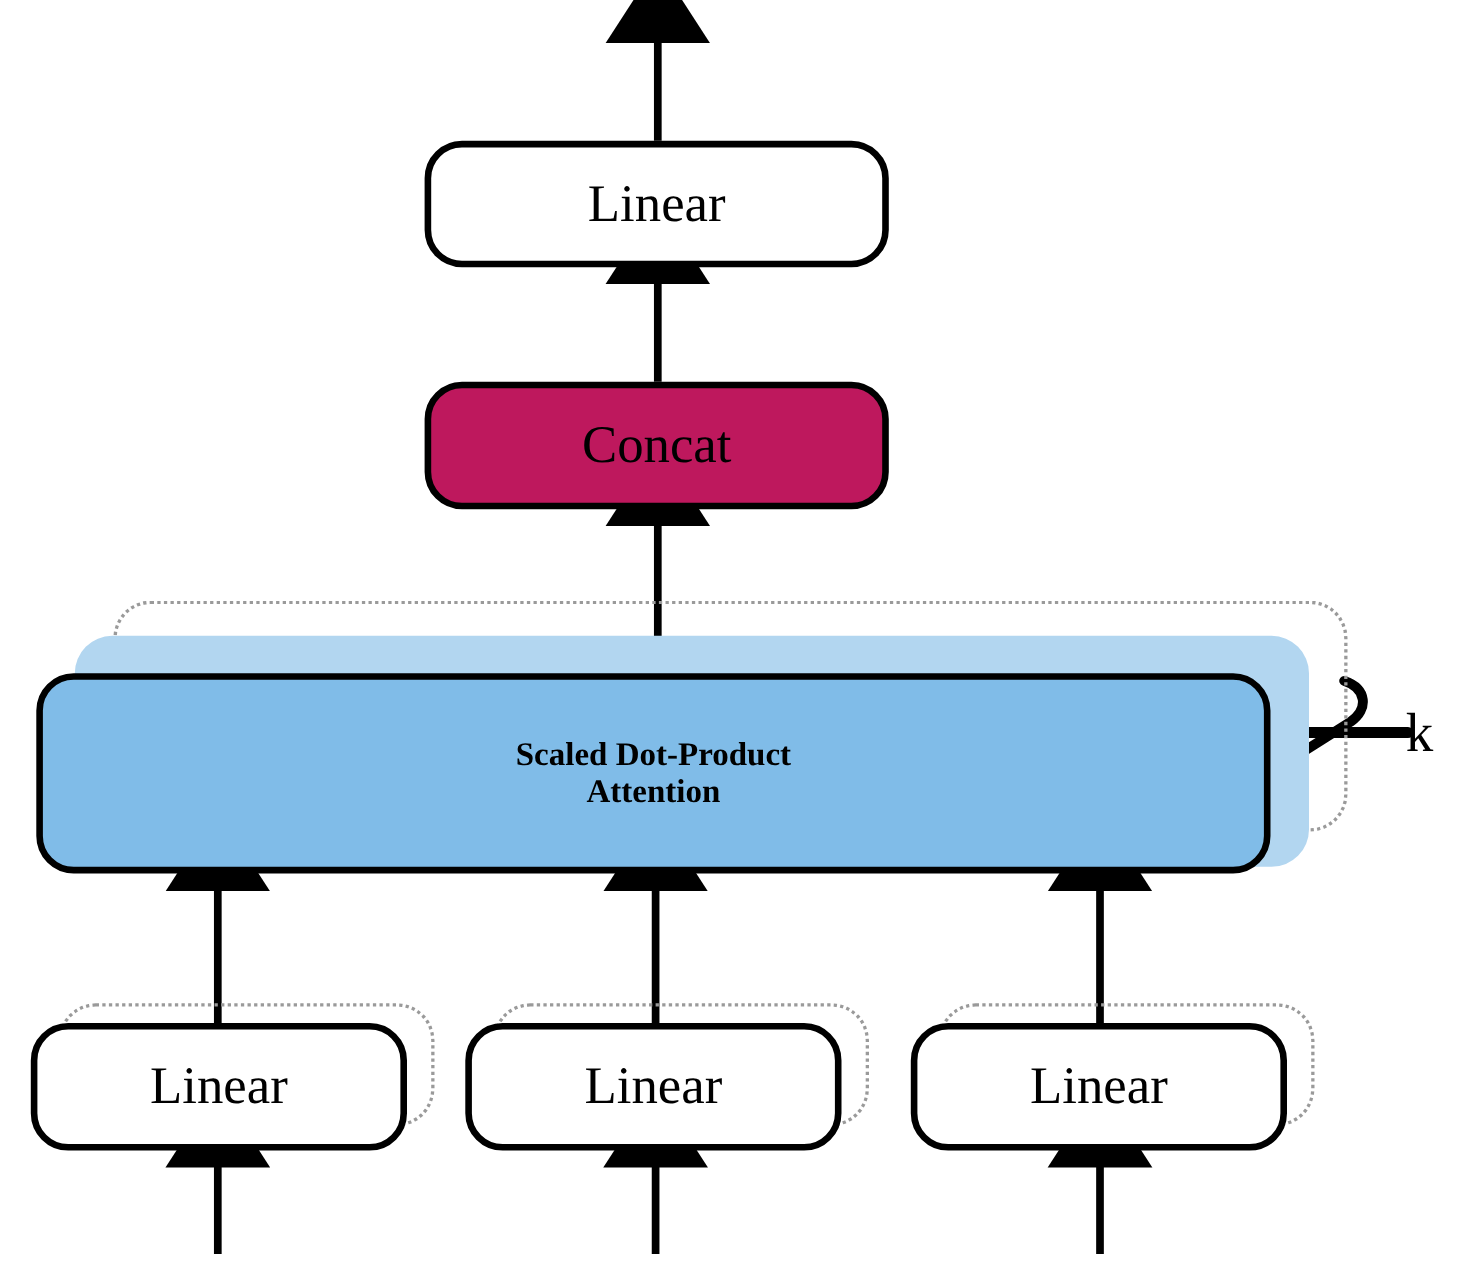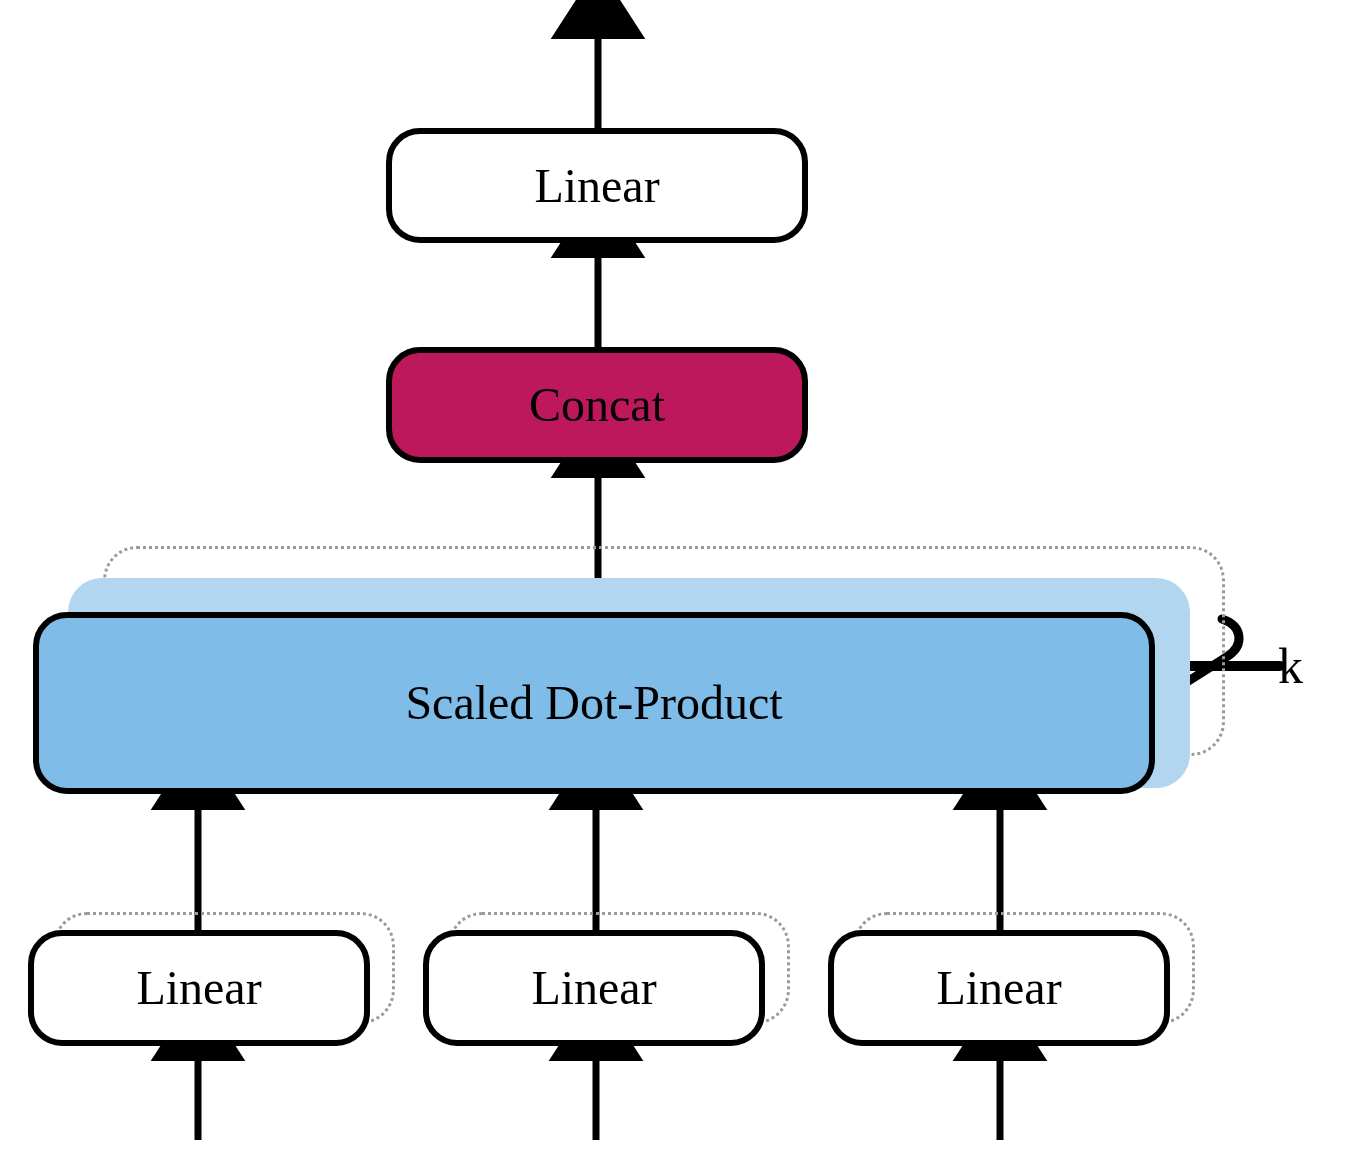--- a/index.html
+++ b/index.html
@@ -73,22 +73,23 @@
       <path d="M1139,689 L1141,713 L1167,707"></path>
       <line x1="1190" y1="666" x2="1280" y2="666" stroke-width="10"></line>
     </g>
   </svg>
 
   <div class="ghost-dotted" style="left:103px;top:546px;width:1122px;height:210px;"></div>
 
   <div class="ghost-fill" style="left:68px;top:578px;width:1122px;height:210px;background:#b2d6f0;"></div>
 
   <div class="node solid-box" style="left:33px;top:612px;width:1122px;height:182px;background:#80bce8;">
-    <span class="lbl" style="font-size:48px;">
+    <span class="lbl" style="font-size:30px;font-weight:bold;">
       <span>Scaled Dot-Product</span><br>
+      <span>Attention</span>
     </span>
   </div>
 
   <div class="node" style="left:1278px;top:636px;width:60px;height:60px;font-size:50px;justify-content:flex-start;">k</div>
 
   <div class="node solid-box" style="left:386px;top:128px;width:422px;height:115px;">
     <span class="lbl" style="font-size:48px;">Linear</span>
   </div>
 
   <div class="node solid-box" style="left:386px;top:347px;width:422px;height:116px;background:#be185d;">

